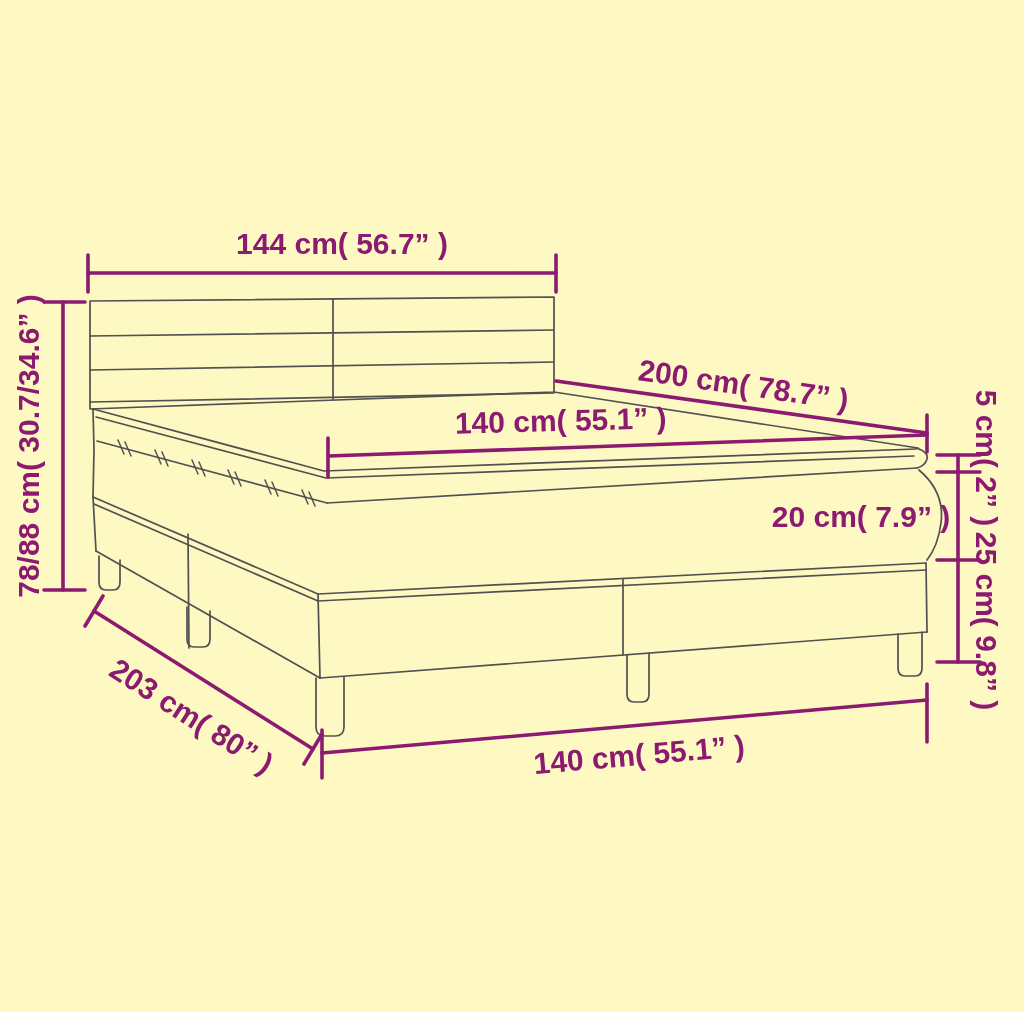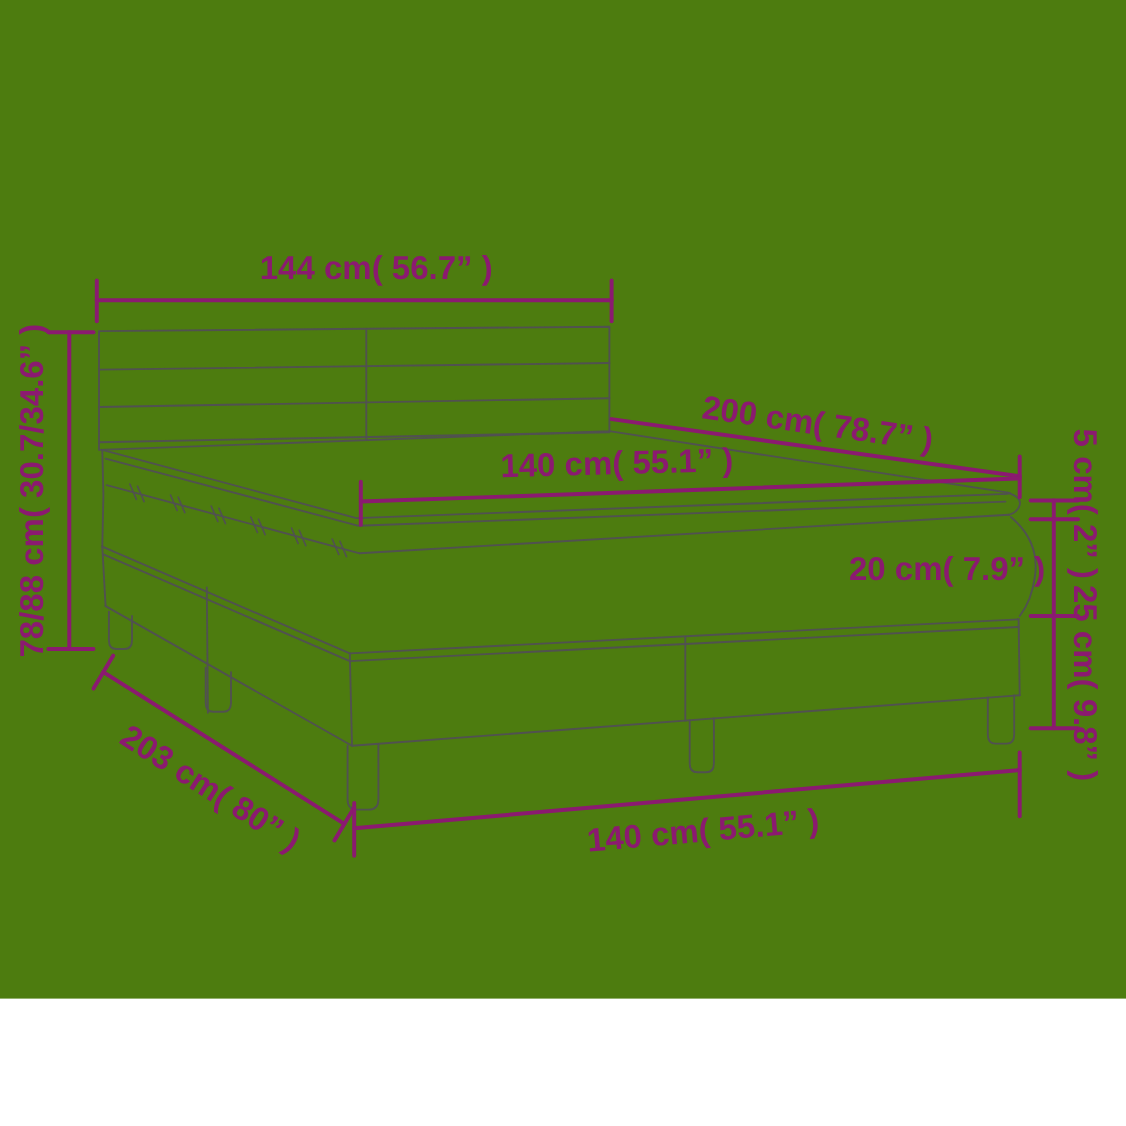--- a/index.html
+++ b/index.html
@@ -1,16 +1,16 @@
 <!DOCTYPE html>
 <html><head>
 <meta charset="utf-8">
 <style>
   html,body{margin:0;padding:0;background:#ffffff;}
-  .stage{position:relative;width:1024px;height:908px;background:#4d7c0f;overflow:hidden;}
+  .stage{position:relative;width:1024px;height:1012px;background:#fef9c3;overflow:hidden;}
   svg{display:block;}
   text{font-family:"Liberation Sans","DejaVu Sans",sans-serif;font-weight:bold;font-size:30px;}
 </style>
 </head>
 <body>
 
 <div class="stage">
 <svg width="1024" height="1024" viewBox="0 0 1024 1024">
 
   <g fill="none" stroke-width="1.7" stroke-linecap="round" stroke-linejoin="round" stroke="#515151">

